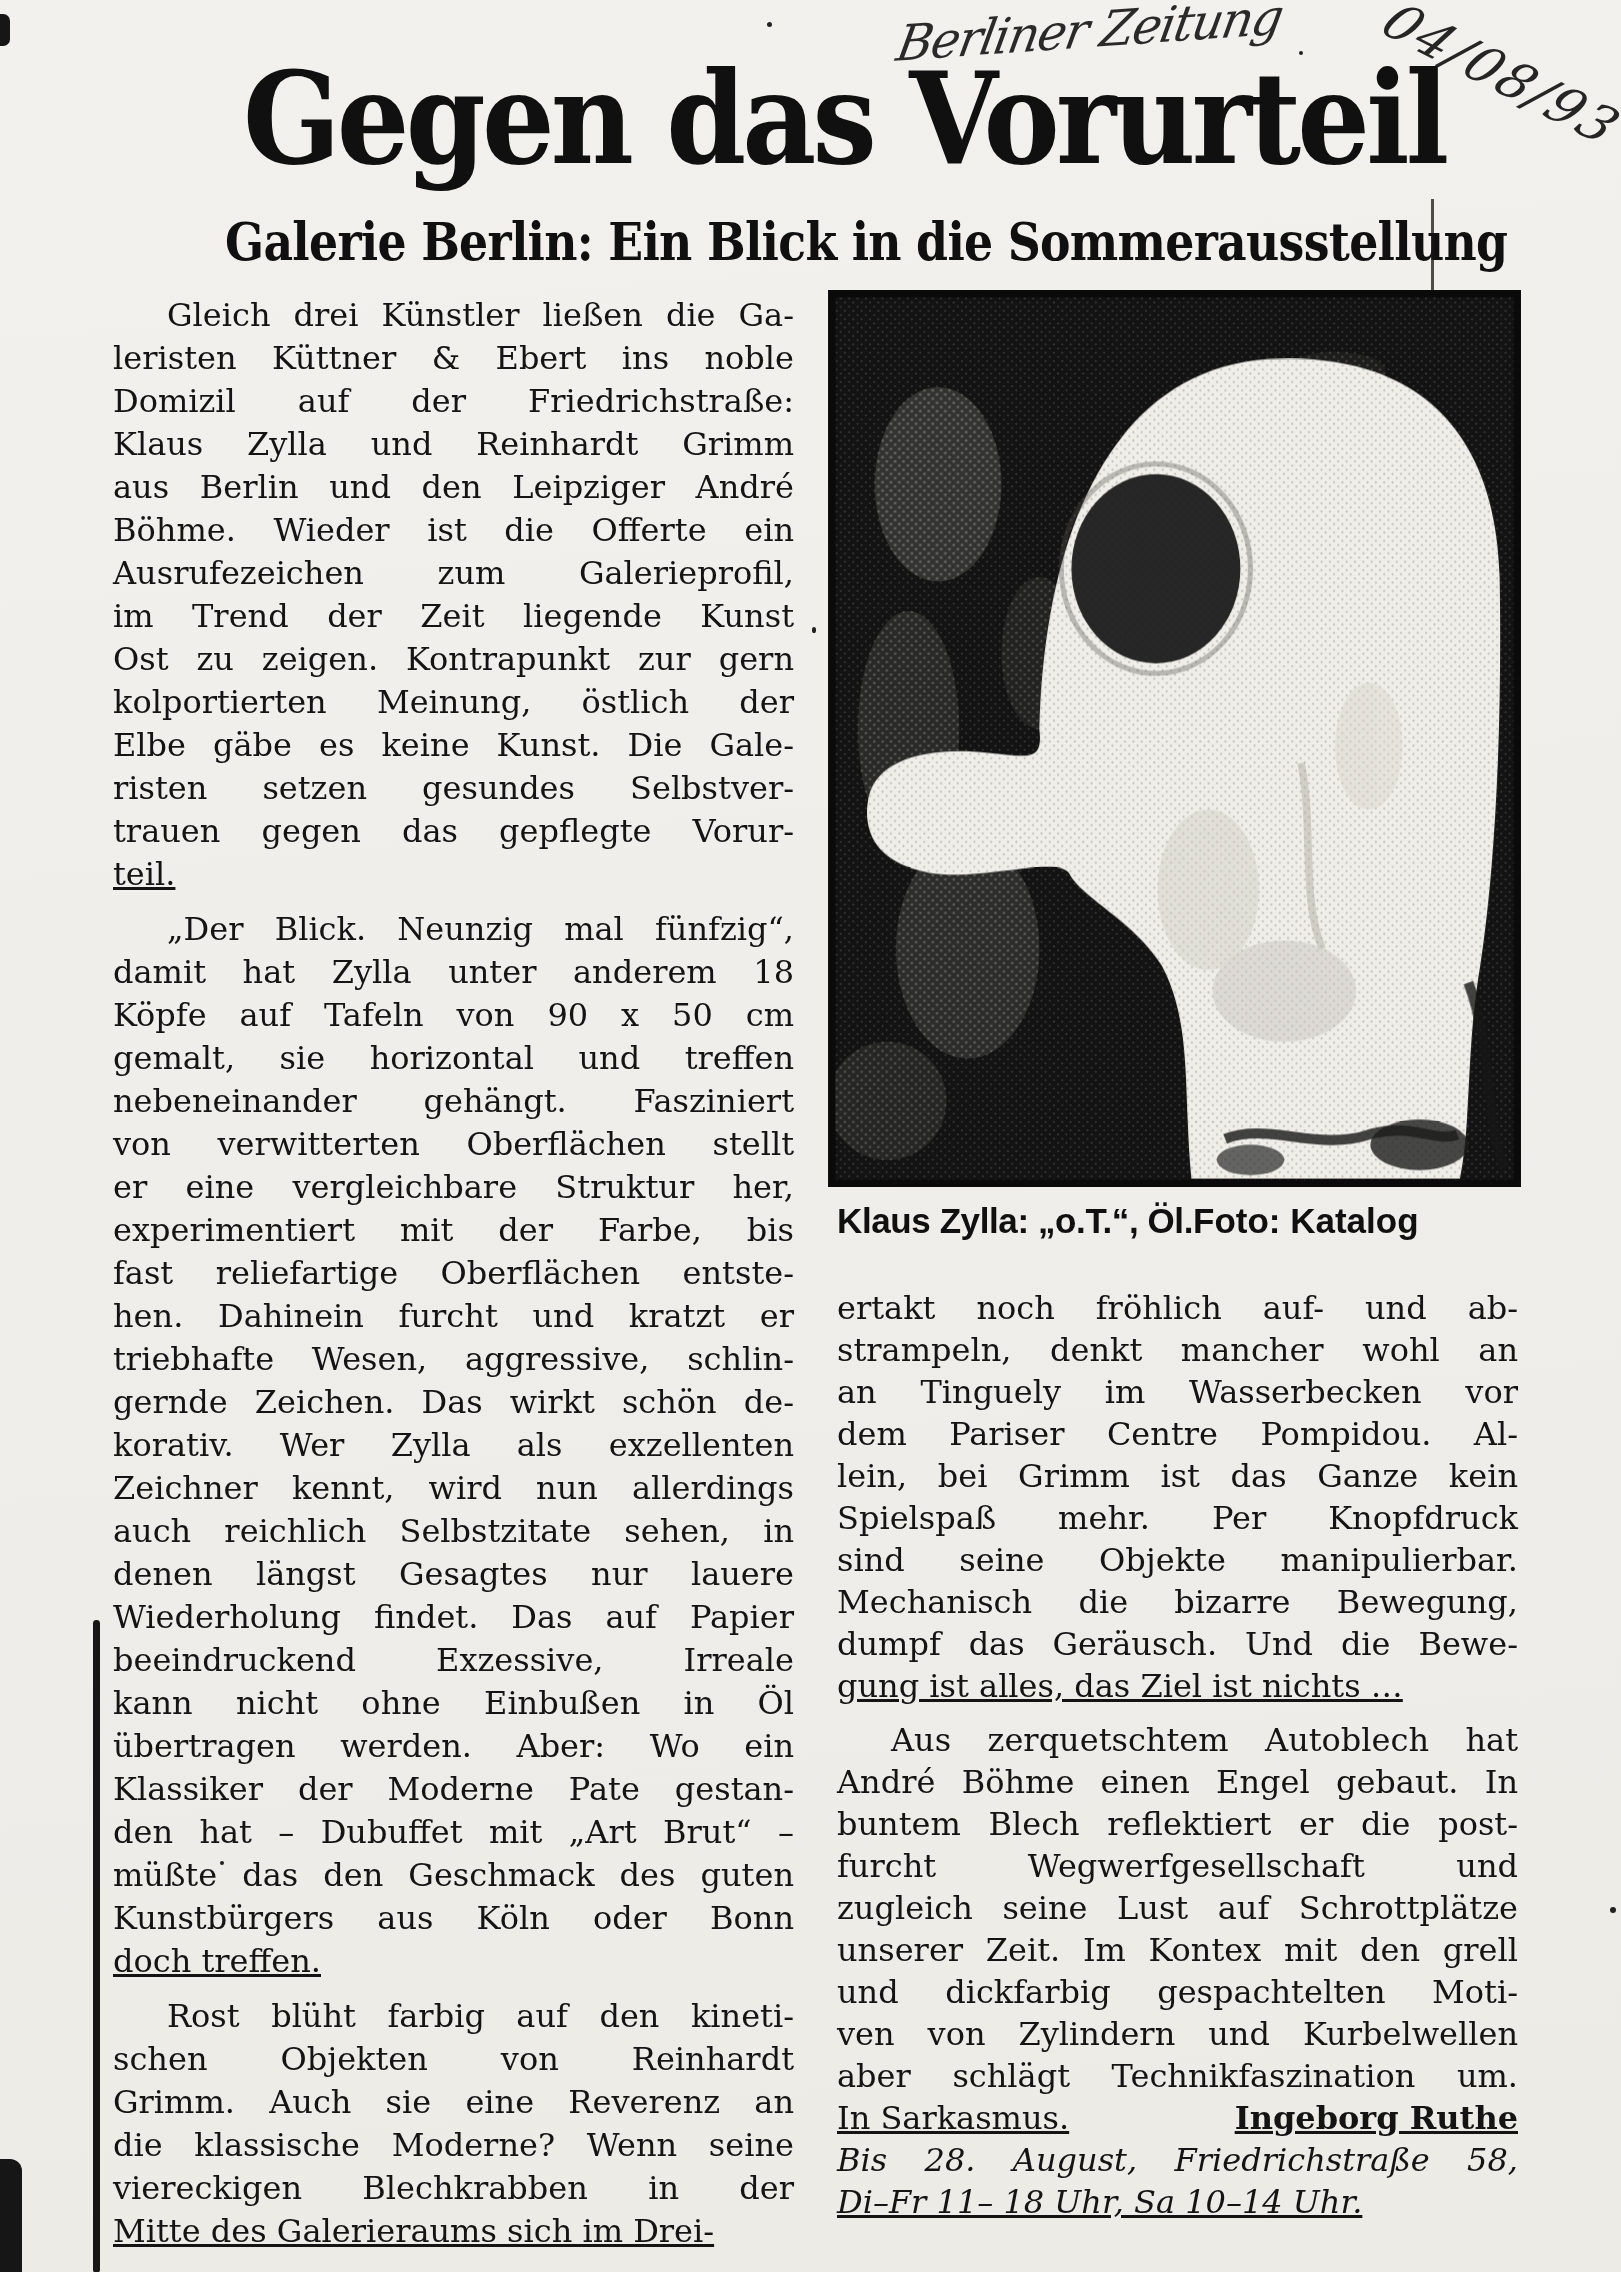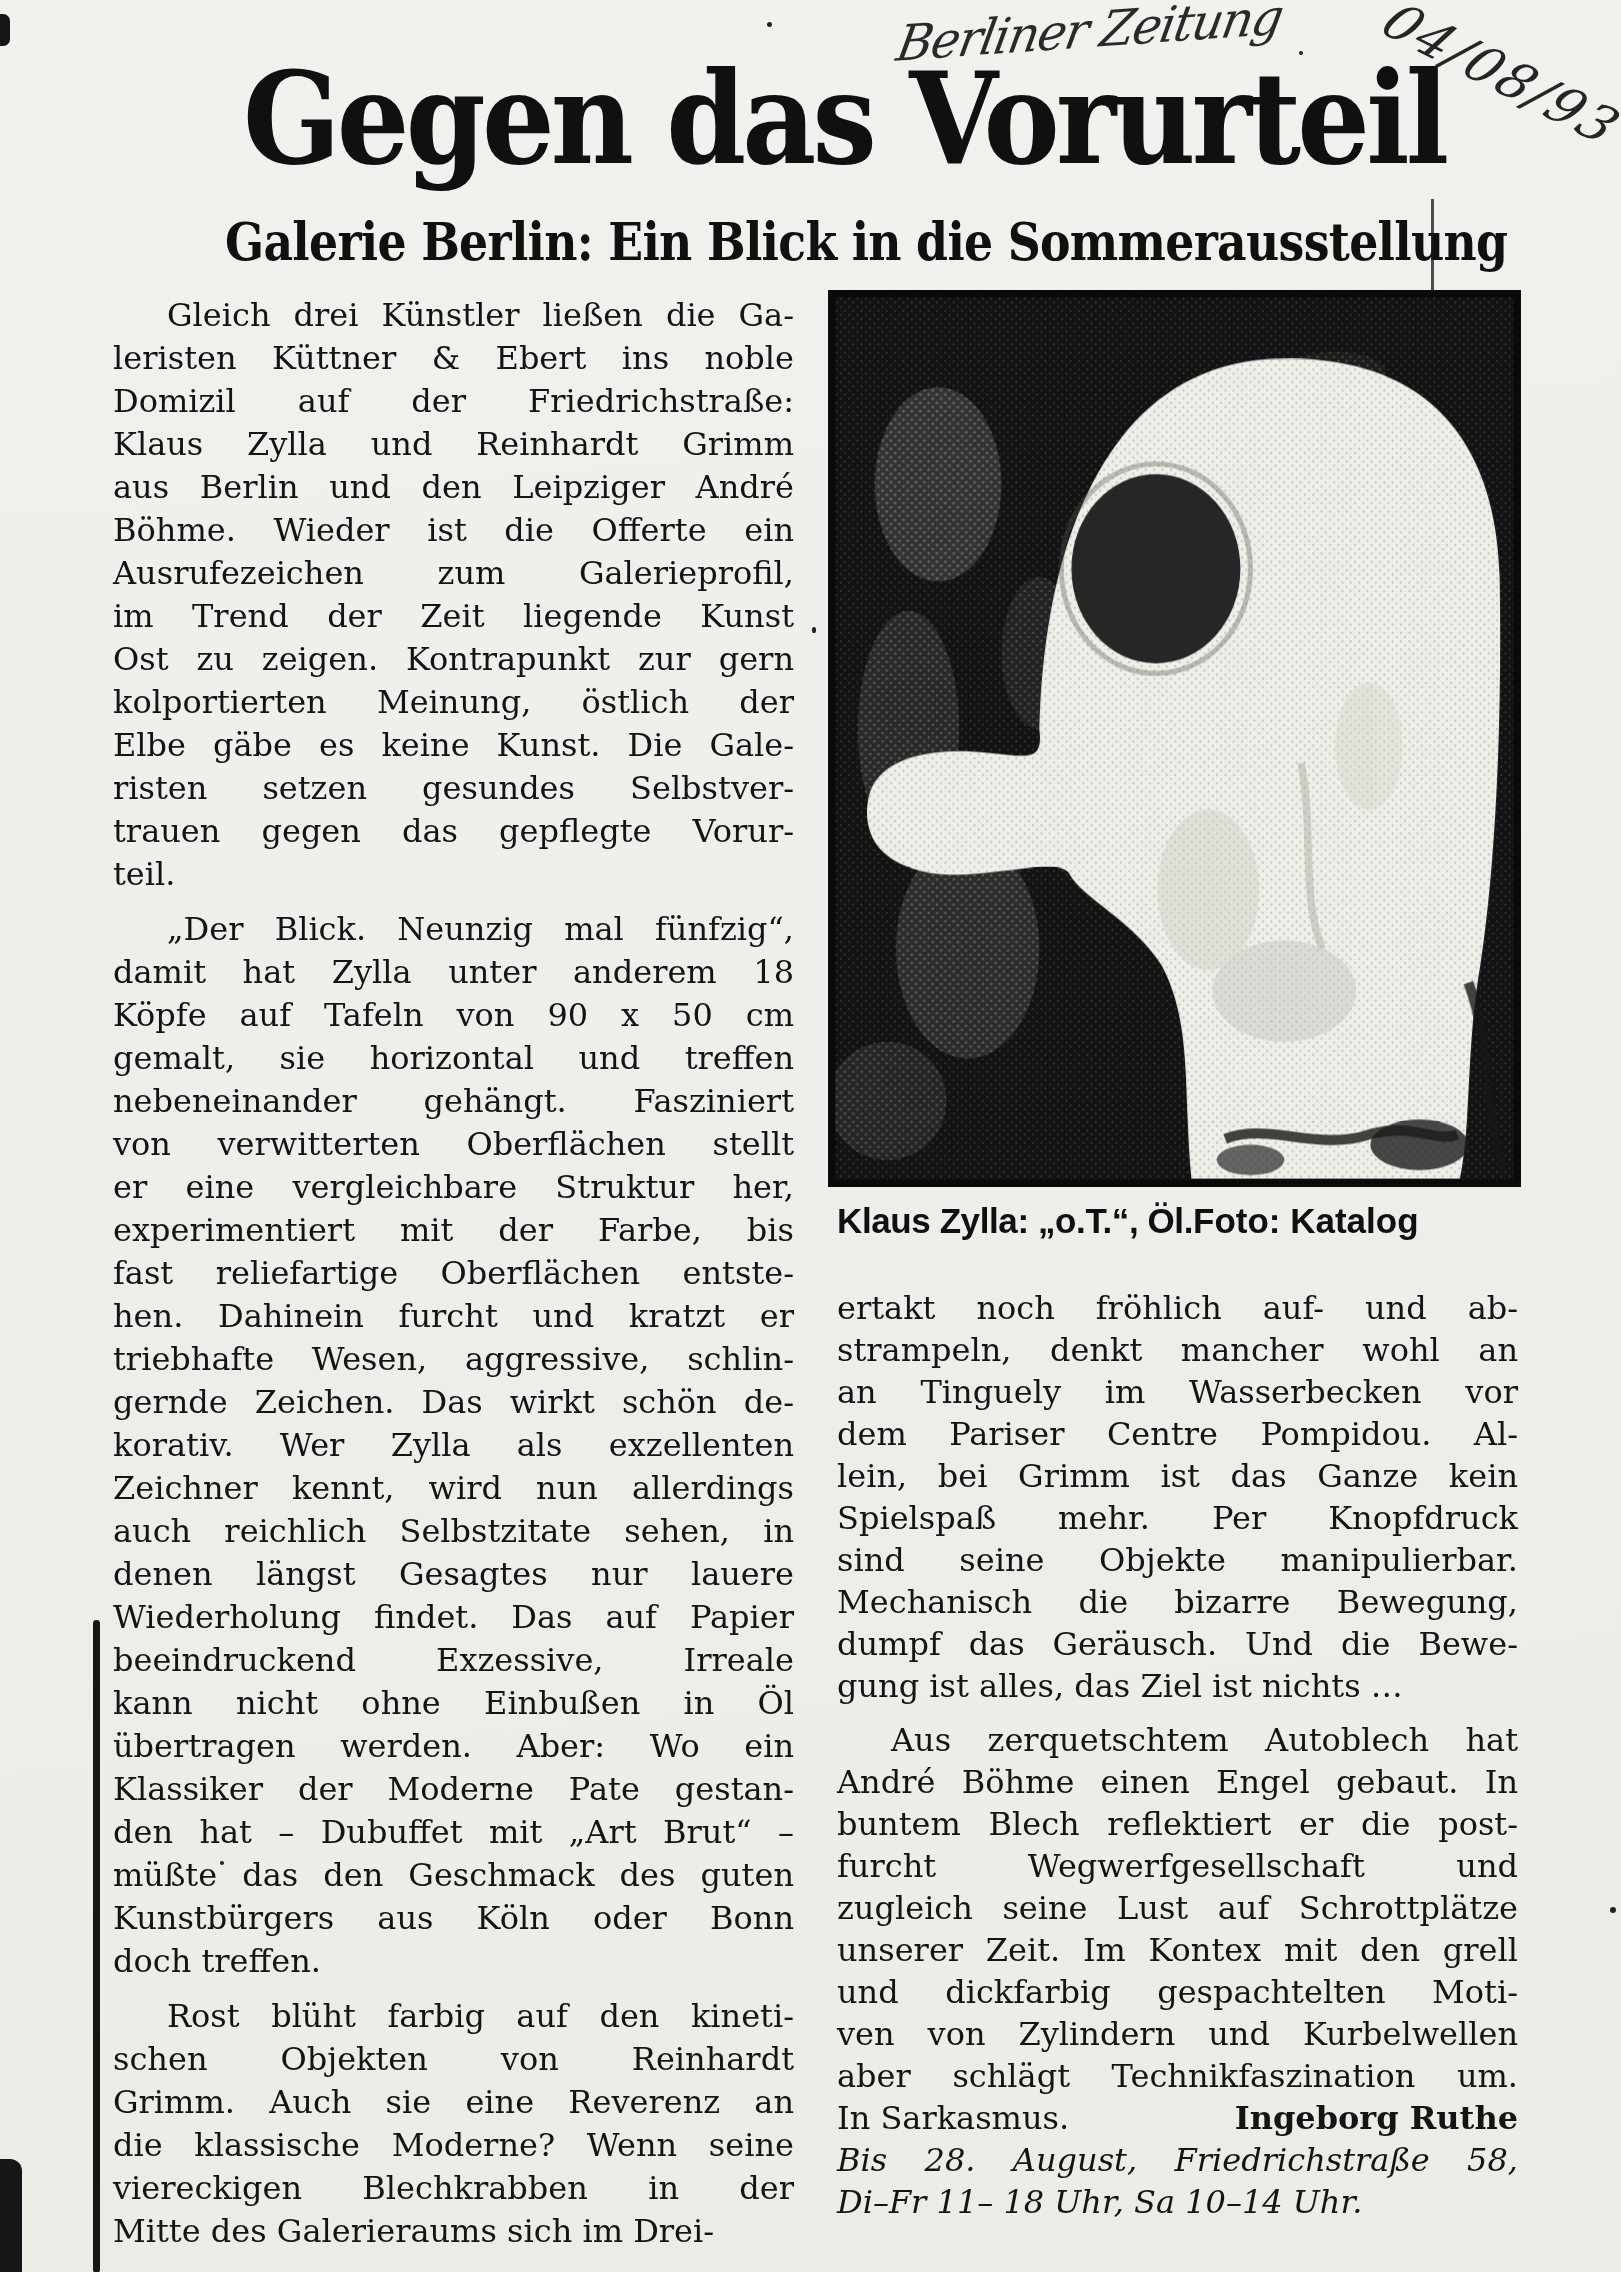--- a/index.html
+++ b/index.html
@@ -31,21 +31,21 @@
     left:1375px;top:44px;font-size:52px;letter-spacing:2.5px;
     transform:rotate(27deg) skewX(-10deg);opacity:.95;
   }
   
   .col{position:absolute;width:681px;font-size:32px;}
   .col-left{left:113px;top:294px;line-height:43px;}
   .col-right{left:837px;top:1287px;line-height:42px;}
   .para{margin:0;}
   .para.gap{margin-top:12px;}
   .tline{text-align:justify;text-align-last:justify;}
-  .tline.last{text-align-last:left;}
+  .tline.last{text-align-last:left;text-decoration:underline;}
   .tline.ind{text-indent:54px;}
   .tline.it{font-style:italic;}
   .sigline{display:flex;justify-content:space-between;text-align:left;}
   .sigline .author{font-weight:700;}
   
   .figure{position:absolute;left:828px;top:290px;width:693px;height:897px;}
   .caption{
     position:absolute;left:837px;top:1201px;width:681px;
     font-family:"Liberation Sans","DejaVu Sans",sans-serif;font-size:35px;
     display:flex;justify-content:flex-start;align-items:baseline;color:#101010;

